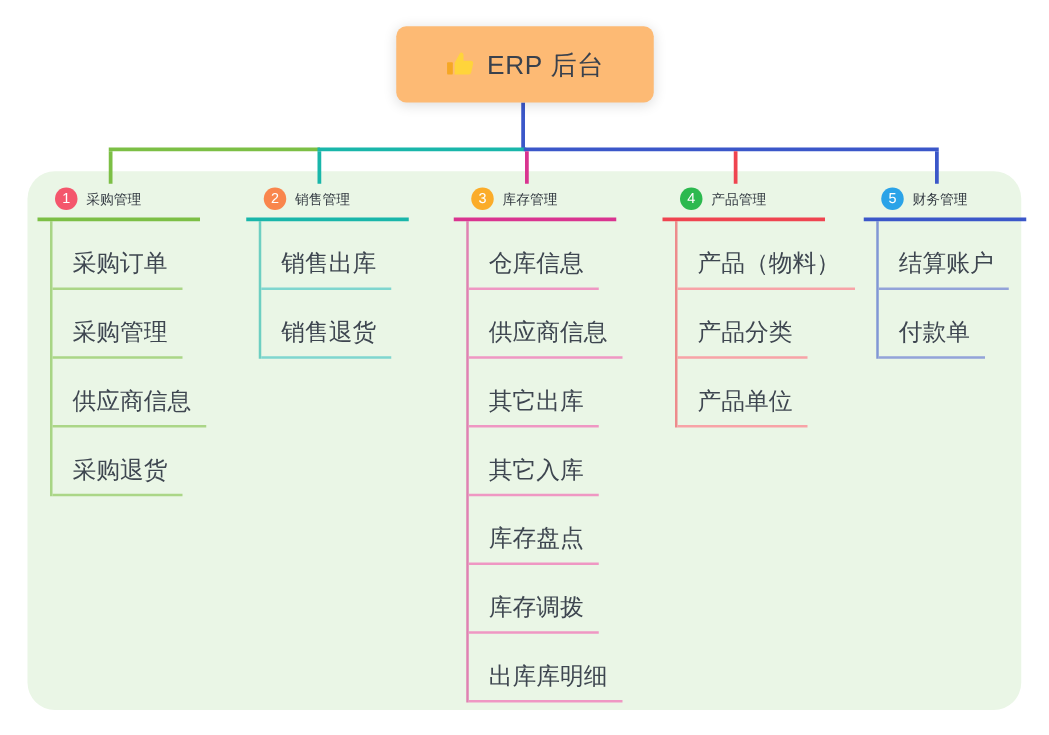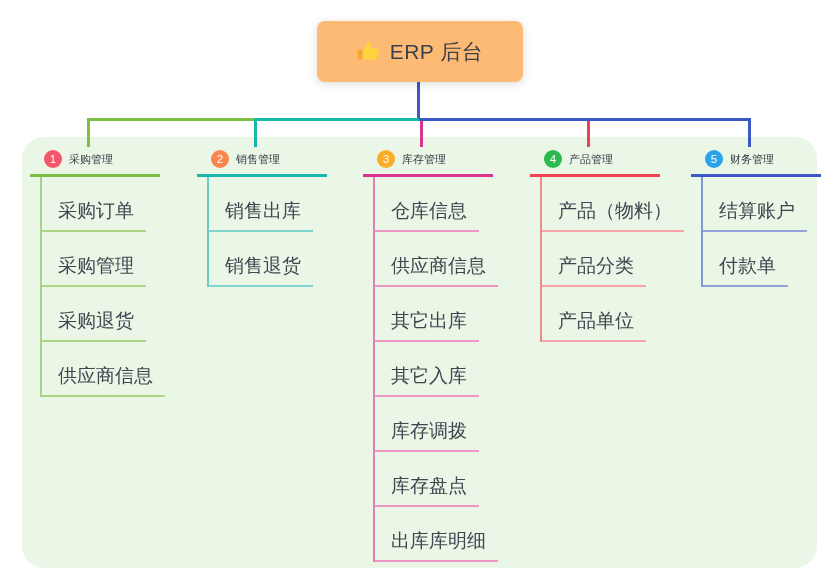--- a/index.html
+++ b/index.html
@@ -75,22 +75,22 @@
   </div>
 
   <div class="branch" style="left: 30px; --c: #7cbf45; --cl: #abd687; --cm: #7cbf4599; --badge: #f4566c;">
     <div class="node">
       <span class="badge">1</span>
       <span class="title">采购管理</span>
     </div>
     <div class="children">
       <div class="child">采购订单</div>
       <div class="child">采购管理</div>
+      <div class="child">供应商信息</div>
       <div class="child">采购退货</div>
-      <div class="child">供应商信息</div>
     </div>
   </div>
 
   <div class="branch" style="left: 197px; --c: #19b6aa; --cl: #7fd6cf; --cm: #19b6aa99; --badge: #f9864d;">
     <div class="node">
       <span class="badge">2</span>
       <span class="title">销售管理</span>
     </div>
     <div class="children">
       <div class="child">销售出库</div>
@@ -101,22 +101,22 @@
   <div class="branch" style="left: 363px; --c: #d93490; --cl: #ef97c3; --cm: #d9349099; --badge: #fbac29;">
     <div class="node">
       <span class="badge">3</span>
       <span class="title">库存管理</span>
     </div>
     <div class="children">
       <div class="child">仓库信息</div>
       <div class="child">供应商信息</div>
       <div class="child">其它出库</div>
       <div class="child">其它入库</div>
+      <div class="child">库存盘点</div>
       <div class="child">库存调拨</div>
-      <div class="child">库存盘点</div>
       <div class="child">出库库明细</div>
     </div>
   </div>
 
   <div class="branch" style="left: 530px; --c: #ef4450; --cl: #f8a3a7; --cm: #ef445099; --badge: #2cb94f;">
     <div class="node">
       <span class="badge">4</span>
       <span class="title">产品管理</span>
     </div>
     <div class="children">

